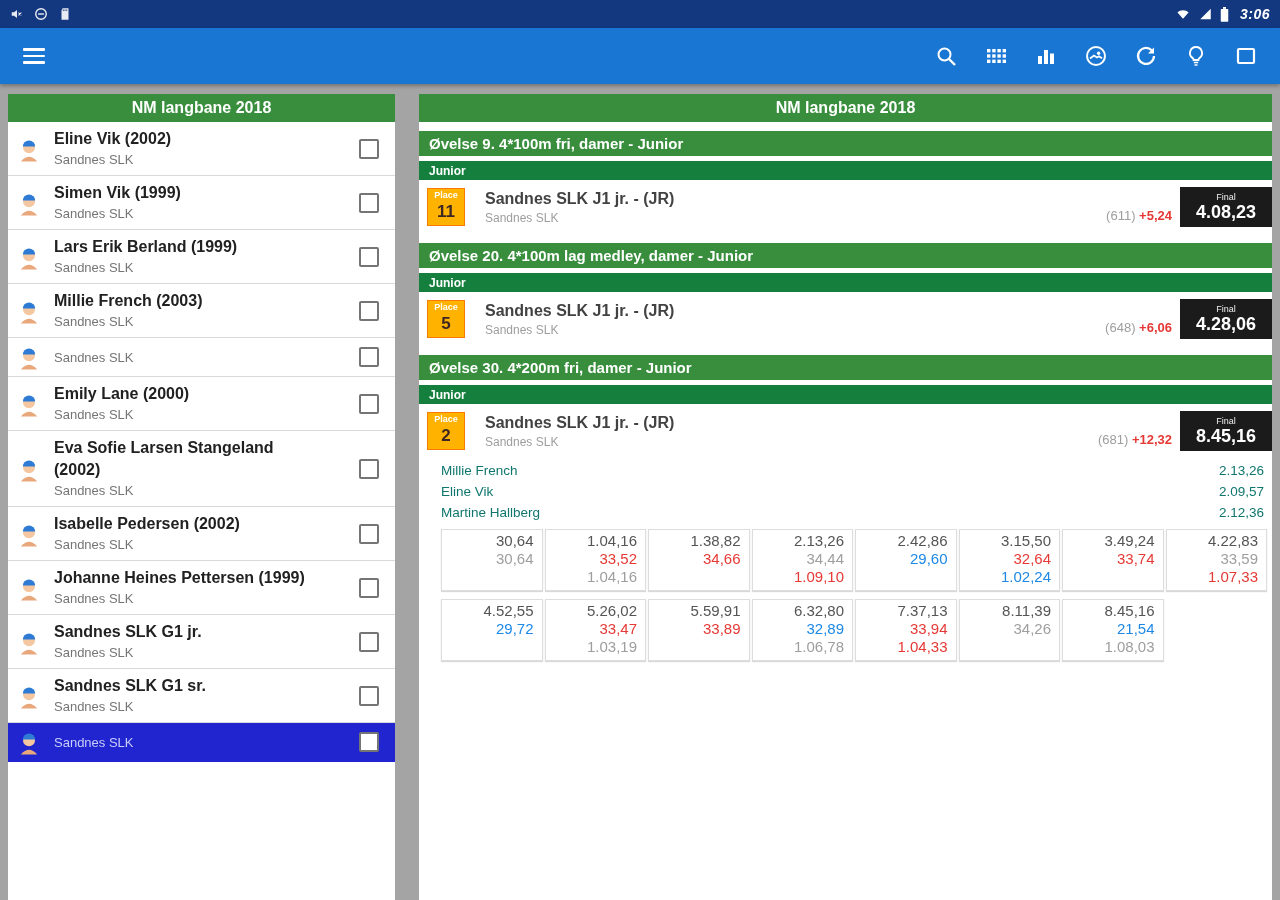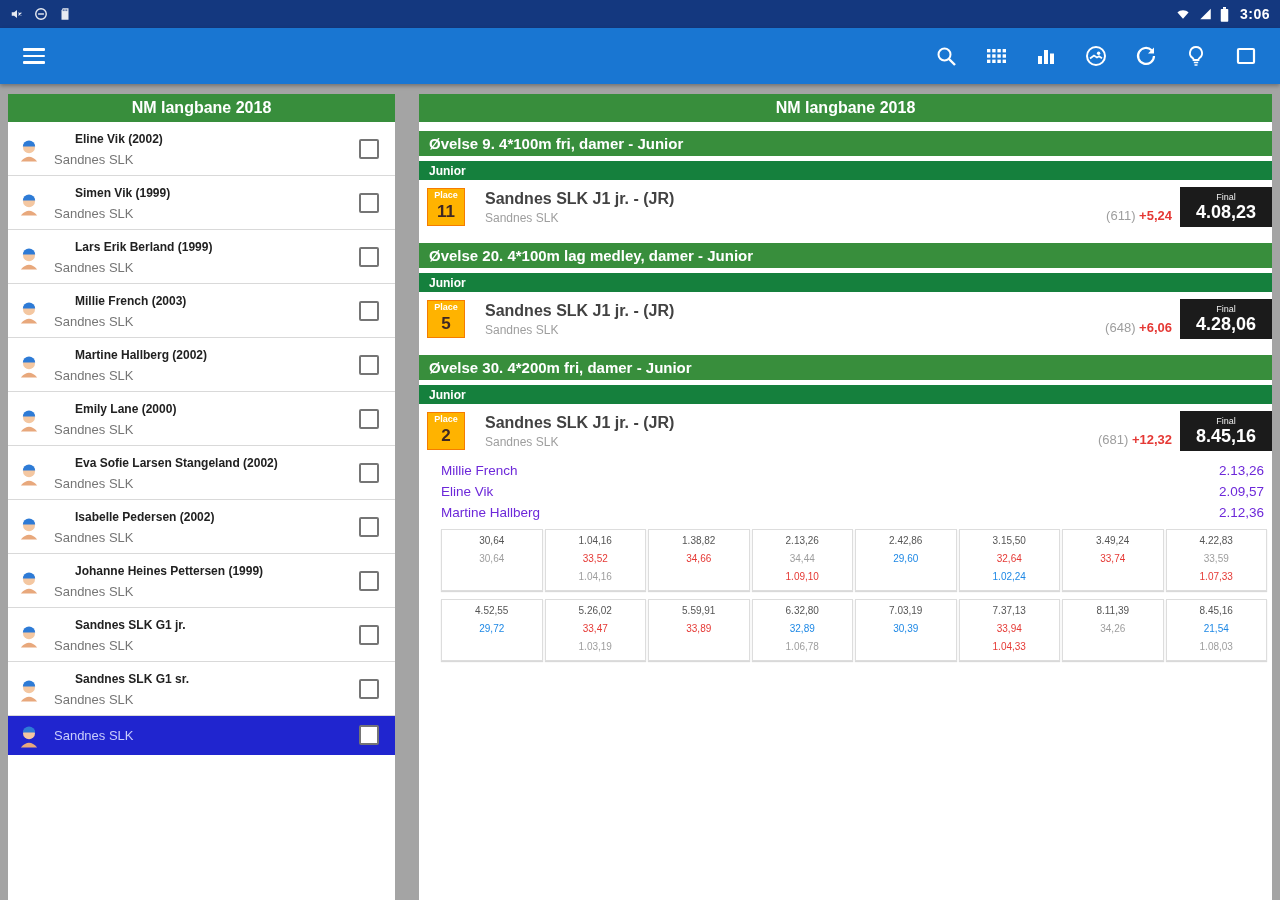--- a/index.html
+++ b/index.html
@@ -1,21 +1,21 @@
 <!DOCTYPE html>
 <html><head>
 <meta charset="utf-8">
 <style>
   * { margin:0; padding:0; box-sizing:border-box; }
   html,body { width:1280px; height:900px; overflow:hidden; }
   body { font-family:"Liberation Sans", sans-serif; background:#000; }
   .screen { position:relative; width:1280px; height:900px; background:#a4a4a4; overflow:hidden; }
 
   
-  .status-bar { height:28px; background:#14387f; display:flex; align-items:center; padding:0 10px; color:#fff; }
+  .status-bar { height:28px; background:#14387f; display:flex; align-items:center; padding:0 10px; color:#fff;font-style:italic; }
   .sb-left { display:flex; gap:10px; align-items:center; opacity:.9; }
   .sb-right { margin-left:auto; display:flex; gap:7px; align-items:center; }
   .sb-time { font-size:14px; font-weight:bold; margin-left:4px; letter-spacing:.5px; }
   .sb-ic { display:flex; }
 
   
   .toolbar { height:56px; background:#1976d2; display:flex; align-items:center; padding:0 14px; box-shadow:0 2px 4px rgba(0,0,0,.3); position:relative; z-index:5; }
   .hamburger { width:40px; height:40px; display:flex; flex-direction:column; justify-content:center; gap:4px; padding:0 9px; cursor:pointer; }
   .hamburger i { display:block; height:2.5px; background:#fff; border-radius:1px; }
   .toolbar-actions { margin-left:auto; display:flex; gap:10px; }
@@ -28,21 +28,21 @@
   .left-panel { width:387px; flex:none; }
   .right-panel { flex:1; }
   .panel-header { height:28px; background:#388e3c; color:#fff; font-weight:bold; font-size:16px; display:flex; align-items:center; justify-content:center; flex:none; }
 
   
   .swimmer-list { flex:1; overflow:hidden; }
   .swimmer-item { display:flex; align-items:center; padding:6px 16px 6px 8px; border-bottom:1px solid #d9d9d9; background:#fff; }
   .avatar { width:30px; flex:none; margin-right:8px; display:flex; }
   .avatar svg { width:26px; height:26px; }
   .swimmer-text { flex:1; min-width:0; max-width:268px; }
-  .swimmer-name { display:block; font-weight:bold; font-size:12px; color:#212121; line-height:22px;margin-left:21px; }
+  .swimmer-name { display:block; font-weight:bold; font-size:16px; color:#212121; line-height:22px; }
   .swimmer-club { display:block; font-size:13px; color:#757575; line-height:19px; }
   .checkbox { width:20px; height:20px; border:2px solid #757575; border-radius:2px; margin-left:auto; flex:none; background:#fff; }
   .swimmer-item.selected { background:#2025cf; border-bottom-color:#2025cf; }
   .swimmer-item.selected .swimmer-name { color:#fff; }
   .swimmer-item.selected .swimmer-club { color:#c9cdfb; }
 
   
   .event-scroll { flex:1; overflow:hidden; background:#fff; }
   .event-header { height:25px; background:#388e3c; color:#fff; font-weight:bold; font-size:15px; display:flex; align-items:center; padding:0 10px; margin-top:9px; cursor:pointer; }
   .group-bar { height:19px; background:#15803d; color:#fff; font-weight:bold; font-size:12px; display:flex; align-items:center; padding:0 10px; margin-top:5px; }
@@ -55,26 +55,26 @@
   .team-club { display:block; font-size:12px; color:#9e9e9e; line-height:16px; }
   .result-right { display:flex; align-items:flex-end; flex:none; }
   .points-delta { font-size:13px; margin:0 8px 4px 0; white-space:nowrap; }
   .points { color:#9e9e9e; }
   .delta { color:#e53935; font-weight:bold; }
   .final-box { width:92px; height:40px; background:#1b1b1b; color:#fff; display:flex; flex-direction:column; align-items:center; justify-content:center; }
   .final-label { font-size:9px; line-height:10px; opacity:.92; }
   .final-time { font-size:18px; font-weight:bold; line-height:20px; }
 
   .legs { margin:2px 8px 0 22px; }
-  .leg-row { display:flex; justify-content:space-between; font-size:13.5px; color:#6d28d9; line-height:21px; }
+  .leg-row { display:flex; justify-content:space-between; font-size:13.5px; color:#0f766e; line-height:21px; }
 
   .split-grid { display:grid; grid-template-columns:repeat(8,1fr); gap:2px; margin:6px 5px 0 22px; }
   .split-grid + .split-grid { margin-top:8px; }
   .split-cell { background:#fff; border:1px solid #ddd; box-shadow:0 1px 1px rgba(0,0,0,.15); padding:2px 8px 4px; text-align:right; }
-  .sv { font-size:10px; line-height:18px; white-space:nowrap;text-align:center; }
+  .sv { font-size:15px; line-height:18px; white-space:nowrap; }
   .c-dark { color:#555; }
   .c-gray { color:#9e9e9e; }
   .c-red  { color:#e53935; }
   .c-blue { color:#1e88e5; }
 
   
   .bottom-nav { height:56px; background:#fff; box-shadow:0 -1px 4px rgba(0,0,0,.25); position:relative; z-index:4; }
   .nav-inner { width:840px; margin:4px auto; height:100%; display:flex; }
   .nav-item { flex:1; display:flex; flex-direction:column; align-items:center; justify-content:center; gap:2px; color:#757575; cursor:pointer; }
   .nav-item.active { color:#1976d2; }
@@ -266,21 +266,20 @@
 
   <div class="swimmer-item">
     <span class="avatar">
       <svg viewBox="0 0 24 24">
                 <path d="M4.5 23.5q7.5 -8.5 15 0z" fill="#e8a87c"></path>
                 <circle cx="12" cy="10.5" r="5.5" fill="#f4c7a1"></circle>
                 <path d="M6.3 9.8a5.7 5.7 0 0 1 11.4 0z" fill="#2e7bd6"></path>
               </svg>
     </span>
     <span class="swimmer-text">
-      <span class="swimmer-name">Martine Hallberg (2002)</span>
       <span class="swimmer-club">Sandnes SLK</span>
     </span>
     <span class="checkbox"></span>
   </div>
 
   <div class="swimmer-item">
     <span class="avatar">
       <svg viewBox="0 0 24 24">
                 <path d="M4.5 23.5q7.5 -8.5 15 0z" fill="#e8a87c"></path>
                 <circle cx="12" cy="10.5" r="5.5" fill="#f4c7a1"></circle>
@@ -527,24 +526,20 @@
                   <div class="sv c-gray">1.03,19</div>
                 </div>
                 <div class="split-cell">
                   <div class="sv c-dark">5.59,91</div>
                   <div class="sv c-red">33,89</div>
                 </div>
                 <div class="split-cell">
                   <div class="sv c-dark">6.32,80</div>
                   <div class="sv c-blue">32,89</div>
                   <div class="sv c-gray">1.06,78</div>
-                </div>
-                <div class="split-cell">
-                  <div class="sv c-dark">7.03,19</div>
-                  <div class="sv c-blue">30,39</div>
                 </div>
                 <div class="split-cell">
                   <div class="sv c-dark">7.37,13</div>
                   <div class="sv c-red">33,94</div>
                   <div class="sv c-red">1.04,33</div>
                 </div>
                 <div class="split-cell">
                   <div class="sv c-dark">8.11,39</div>
                   <div class="sv c-gray">34,26</div>
                 </div>

